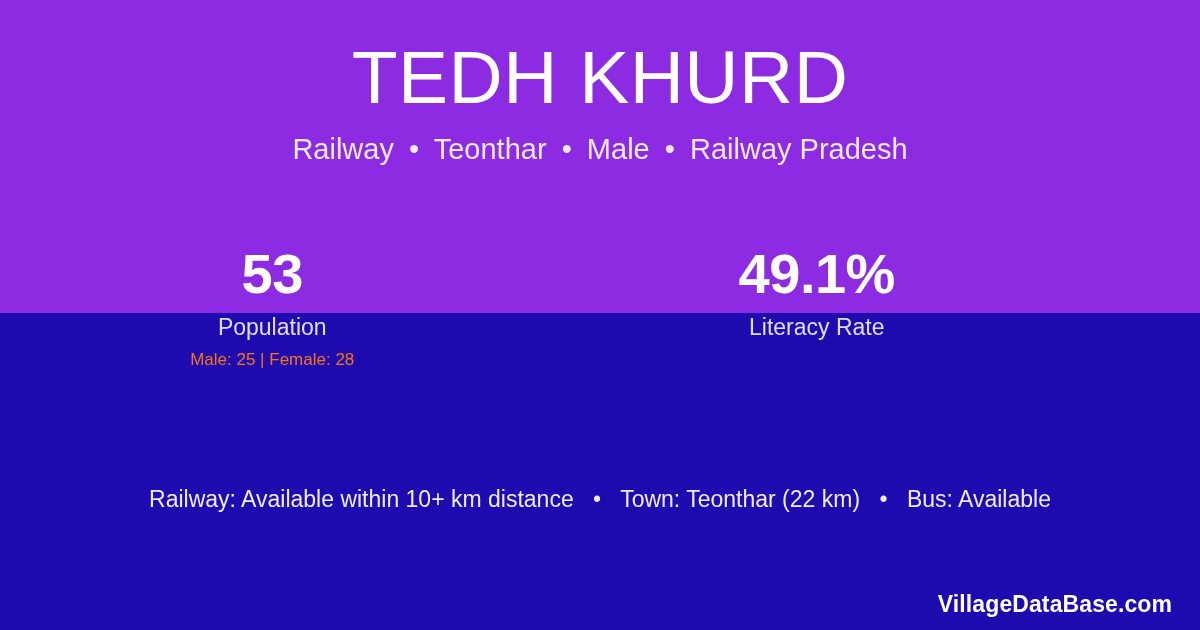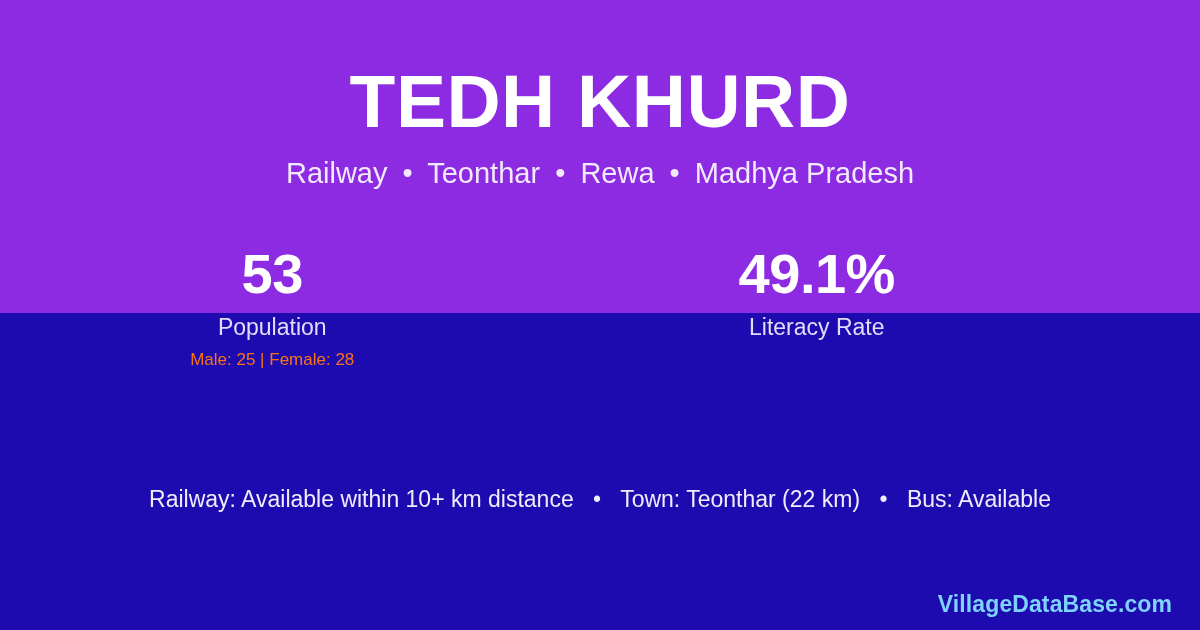--- a/index.html
+++ b/index.html
@@ -35,24 +35,24 @@
   
   .header {
     position: absolute;
     left: 0;
     top: 0;
     width: 1200px;
     text-align: center;
   }
   .village-title {
     margin: 0;
-    padding-top: 64px;
+    padding-top: 40px;
     font-size: 75px;
     line-height: 1.0;
-    font-weight: 700;
+    font-weight: 400;
     letter-spacing: 0.5px;
     color: #FFFFFF;
     text-transform: uppercase;
   }
   .village-subtitle {
     margin: 0;
     padding-top: 20px;
     font-size: 29px;
     line-height: 1.0;
     font-weight: 400;
@@ -116,41 +116,41 @@
   }
 
   
   .footer {
     position: absolute;
     right: 28px;
     bottom: 12px;
     font-size: 23px;
     line-height: 28px;
     font-weight: 700;
-    color: #7dd3fc;
+    color: #ffffff;
     letter-spacing: 0.1px;
   }
 </style>
 </head>
 <body>
 
 <div class="card">
 
   <div class="band-purple"></div>
 
   <div class="header">
     <h1 class="village-title">TEDH KHURD</h1>
     <div class="village-subtitle">
       <span>Railway</span>
       <span class="sub-sep">•</span>
       <span>Teonthar</span>
       <span class="sub-sep">•</span>
-      <span>Rewa</span>
+      <span>Male</span>
       <span class="sub-sep">•</span>
-      <span>Madhya Pradesh</span>
+      <span>Railway Pradesh</span>
     </div>
   </div>
 
   <div class="stats">
 
     <div class="stat">
       <div class="stat-value">53</div>
       <div class="stat-label">Population</div>
       <div class="stat-sub">Male: 25 | Female: 28</div>
     </div>

